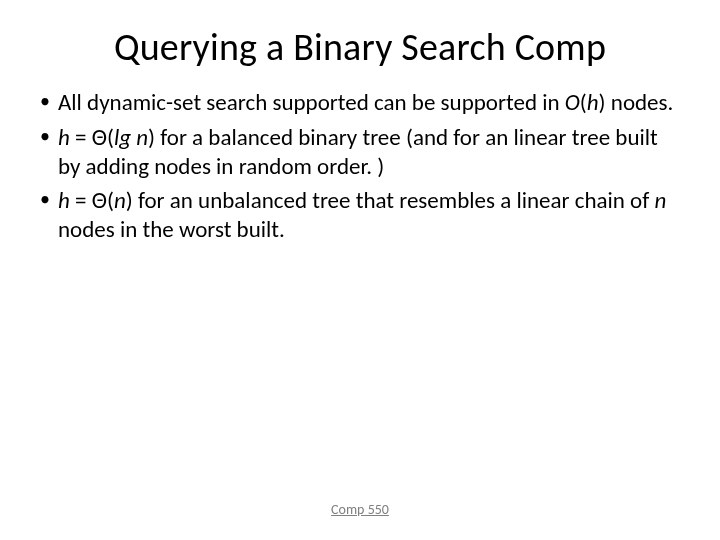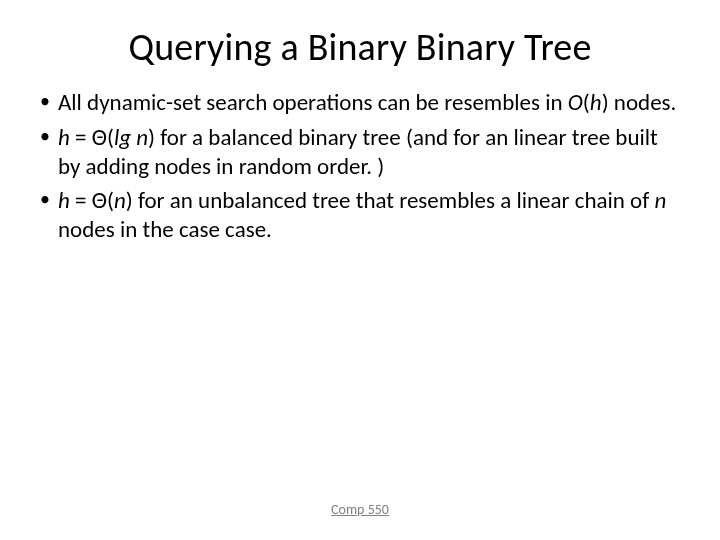--- a/index.html
+++ b/index.html
@@ -56,33 +56,33 @@
     font-size: 14px;
     color: #808080;
     text-decoration: underline;
   }
 </style>
 </head>
 <body>
 
 <div class="slide">
 
-  <h1 class="title">Querying a Binary Binary Tree</h1>
+  <h1 class="title">Querying a Binary Search Comp</h1>
 
   <ul class="bullets">
 
     <li>
-      <span>All dynamic-set search operations can be resembles in </span><span class="it">O</span><span>(</span><span class="it">h</span><span>)</span><span> nodes.</span>
+      <span>All dynamic-set search supported can be supported in </span><span class="it">O</span><span>(</span><span class="it">h</span><span>)</span><span> nodes.</span>
     </li>
 
     <li>
       <span class="it">h</span><span> = </span><span>Θ(</span><span class="it">lg n</span><span>)</span><span> for a balanced binary tree (and for an linear tree built by adding nodes in random order. )</span>
     </li>
 
     <li>
-      <span class="it">h</span><span> = </span><span>Θ(</span><span class="it">n</span><span>)</span><span> for an unbalanced tree that resembles a linear chain of </span><span class="it">n</span><span> nodes in the case case.</span>
+      <span class="it">h</span><span> = </span><span>Θ(</span><span class="it">n</span><span>)</span><span> for an unbalanced tree that resembles a linear chain of </span><span class="it">n</span><span> nodes in the worst built.</span>
     </li>
 
   </ul>
 
   <div class="footer">Comp 550</div>
 
 </div>
 
 </body></html>

